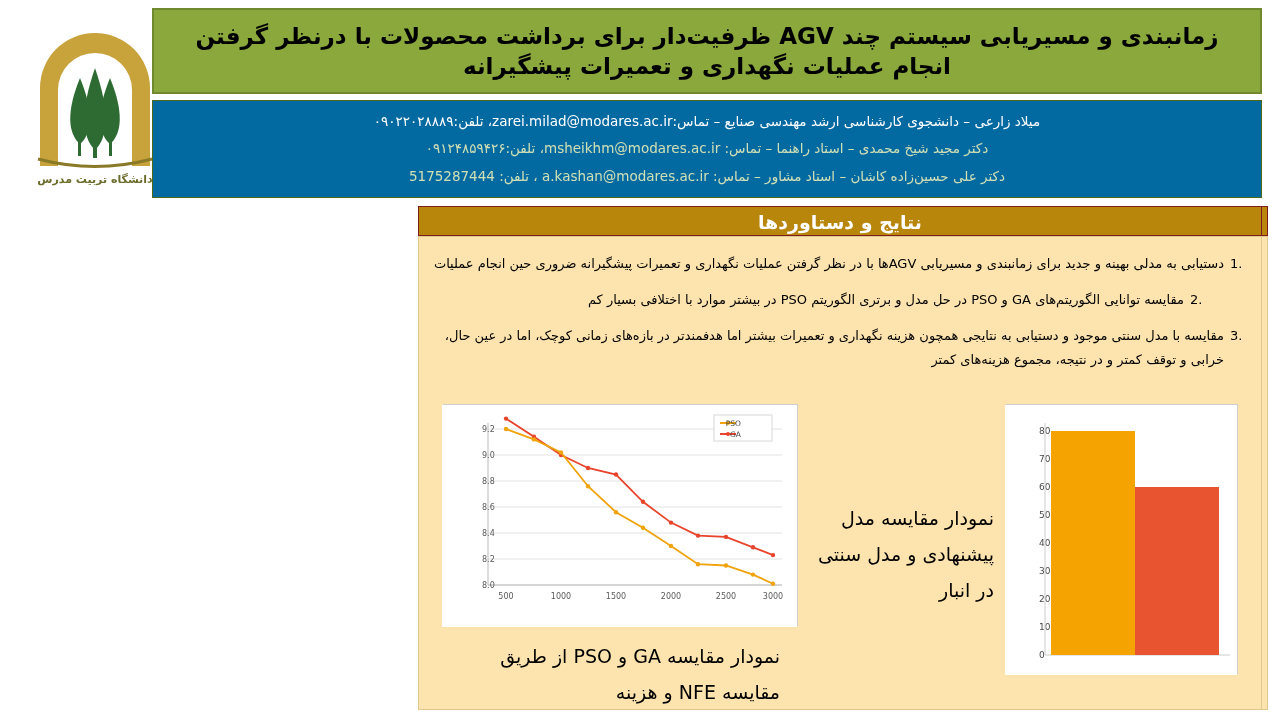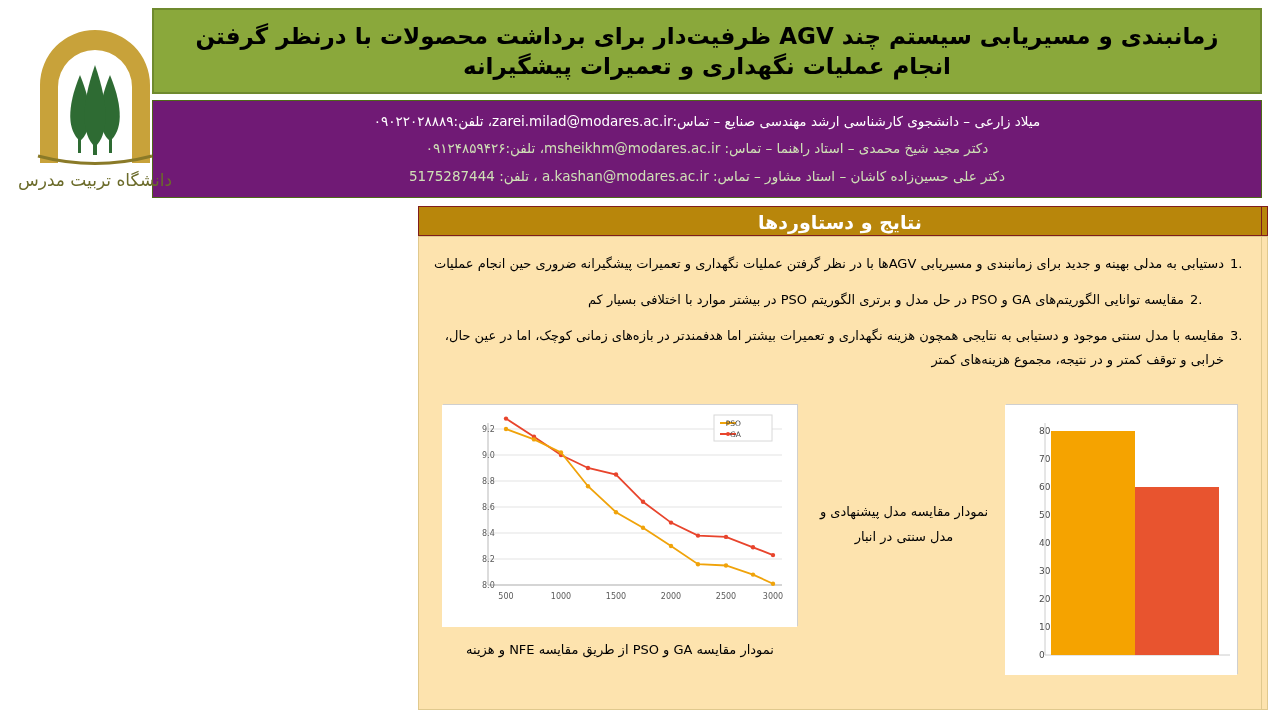--- a/index.html
+++ b/index.html
@@ -32,21 +32,21 @@
     font-size: 23px;
     line-height: 1.32;
     text-align: center;
     direction: rtl;
   }
 
   .authors-box {
     position: absolute;
     top: 100px; right: 18px;
     width: 1110px; height: 98px;
-    background: #701a75;
+    background: #0369a1;
     border: 1px solid #4e6718;
     padding: 10px 18px 6px 18px;
     direction: rtl;
   }
   .author-line {
     color: #ffffff;
     font-size: 13.5px;
     text-align: center;
     line-height: 1.5;
     margin-bottom: 7px;
@@ -57,24 +57,24 @@
   
   .logo-area {
     position: absolute;
     top: 6px; left: 10px;
     width: 170px; height: 190px;
     display: flex; flex-direction: column;
     align-items: center; justify-content: center;
   }
   .logo-svg { display:block; }
   .logo-caption {
-    font-size: 17px;
+    font-size: 11px;
     color: #6b6b2a;
     margin-top: 2px;
-    font-weight: normal;
+    font-weight: bold;
     direction: rtl;
   }
 
   
   .sec-header {
     position: absolute;
     background: #B8860B;
     color: #ffffff;
     font-weight: bold;
     font-size: 19px;
@@ -156,23 +156,23 @@
   .chart-card {
     position: absolute;
     background: #ffffff;
     border: 1px solid #cfcfcf;
   }
   #line-chart-card { top: 404px; right: 482px; width: 355px; height: 222px; }
   #bar-chart-card  { top: 404px; right: 42px;  width: 232px; height: 270px; }
 
   .chart-caption {
     position: absolute;
-    text-align: center;
-    direction: rtl;
-    font-size: 13px;
+    text-align: right;
+    direction: rtl;
+    font-size: 19px;
     line-height: 1.9;
     color: #000;
   }
   #line-caption { top: 638px; right: 500px; width: 320px; }
   #bar-caption  { top: 500px; right: 286px; width: 180px; }
 </style>
 </head>
 <body>
 
 <div class="poster">

